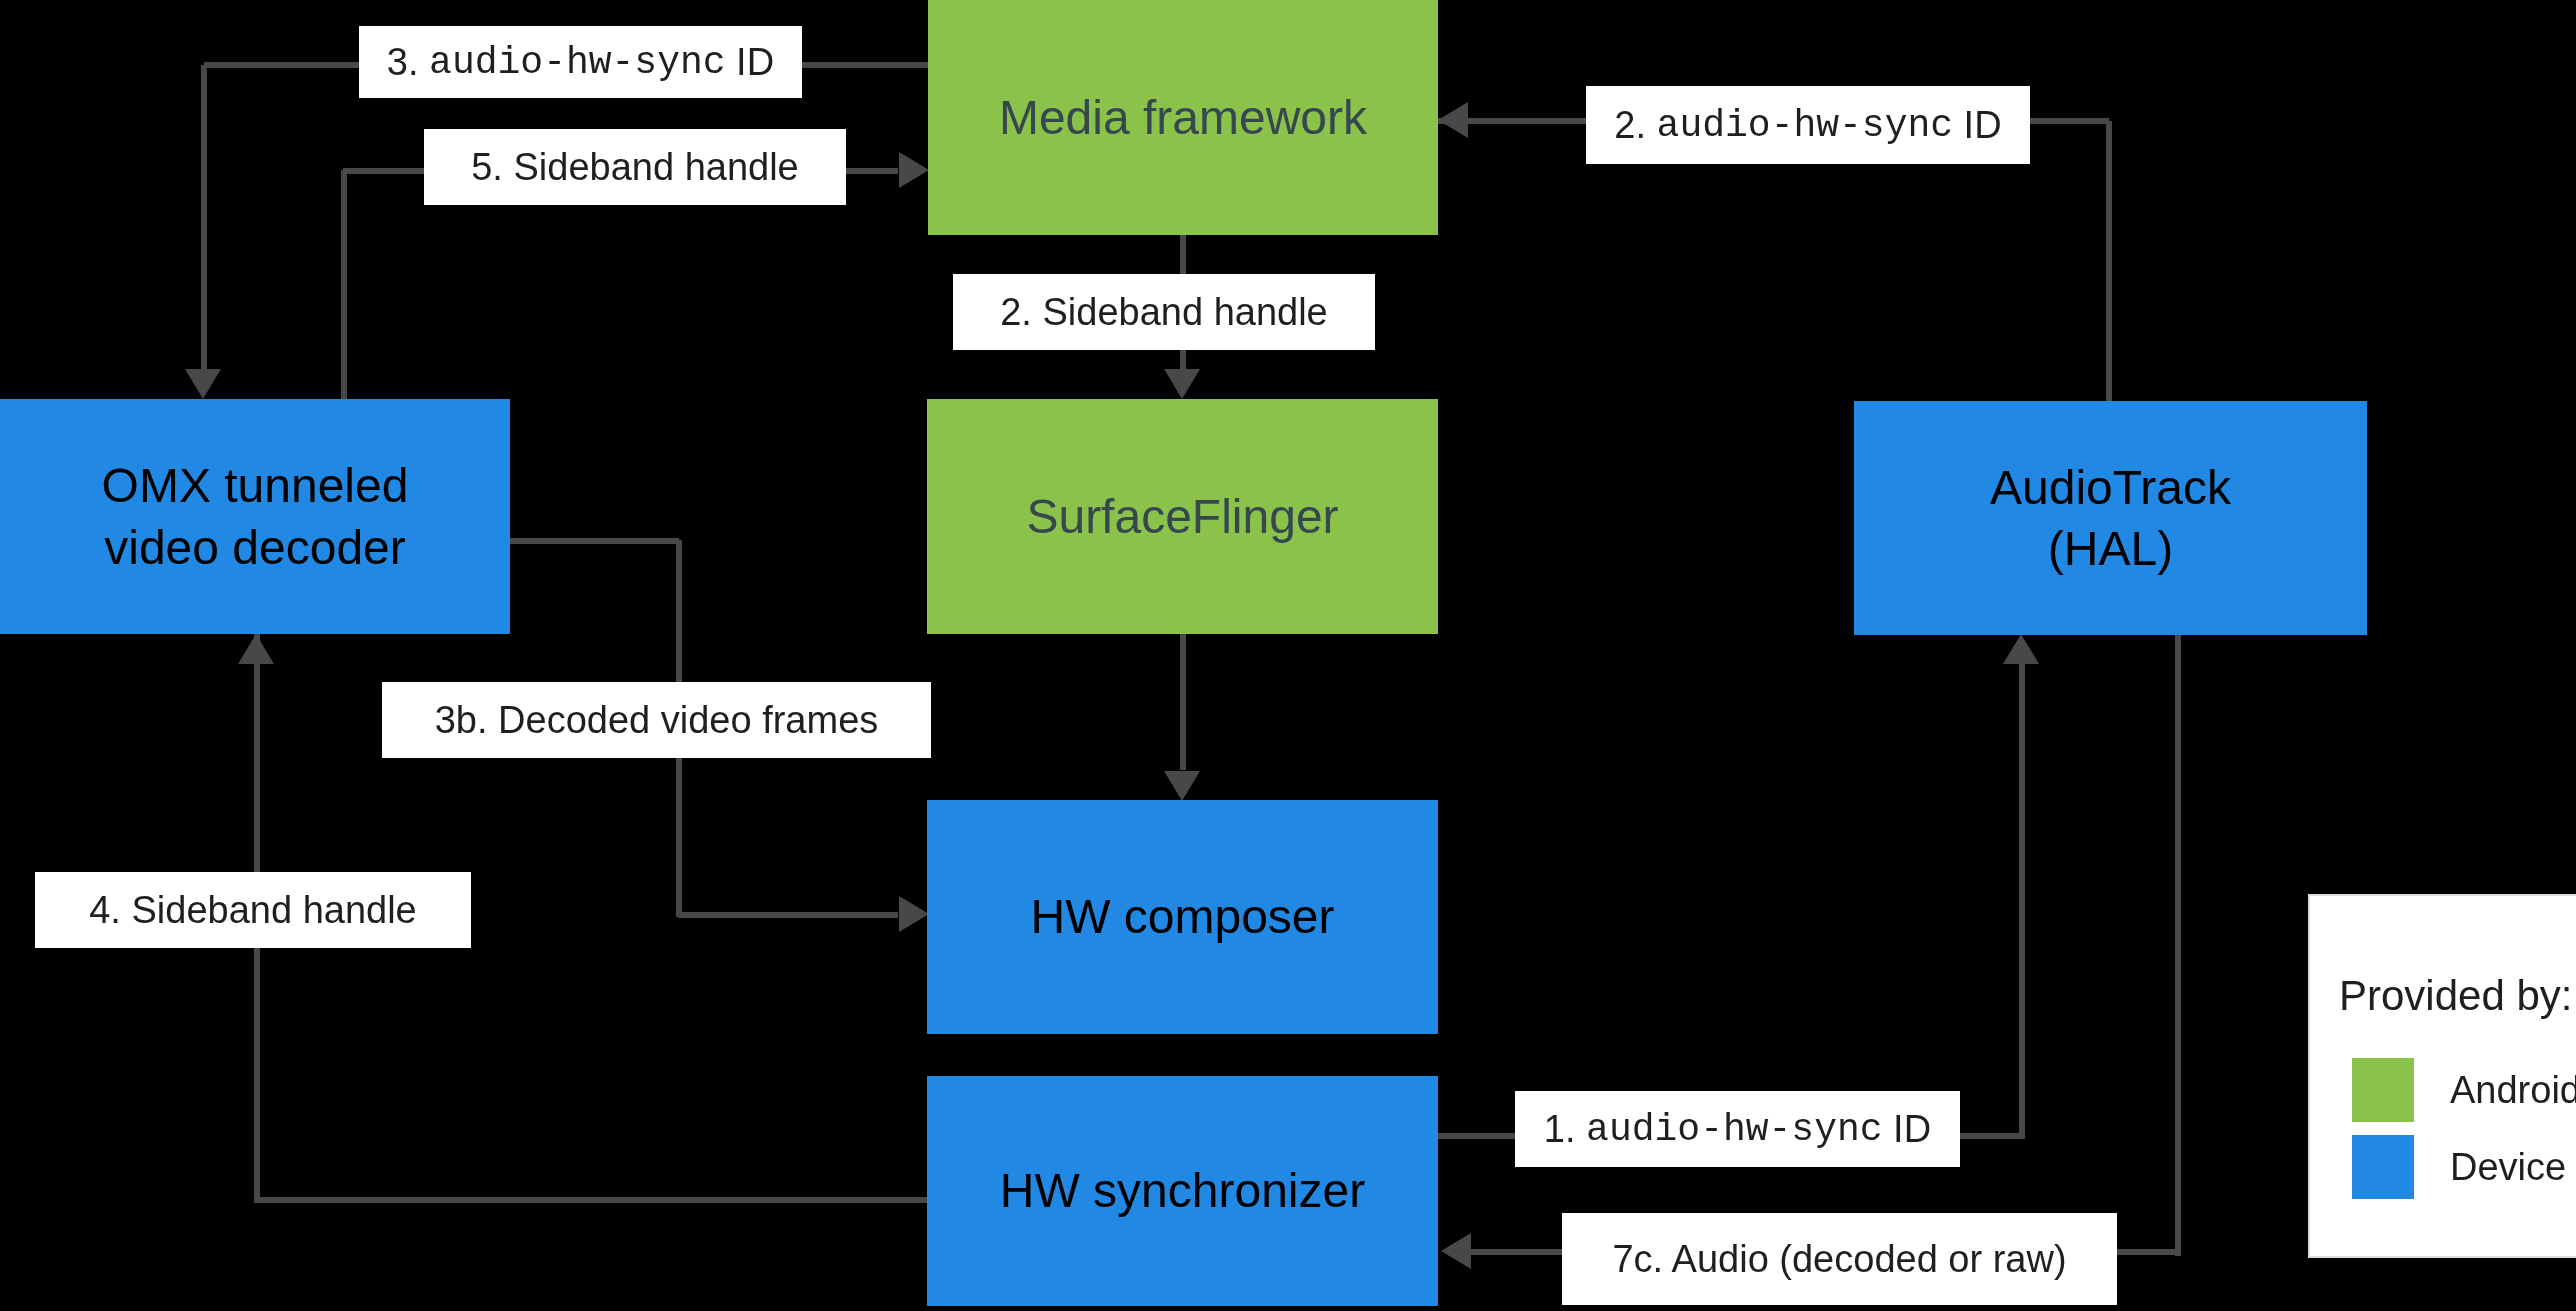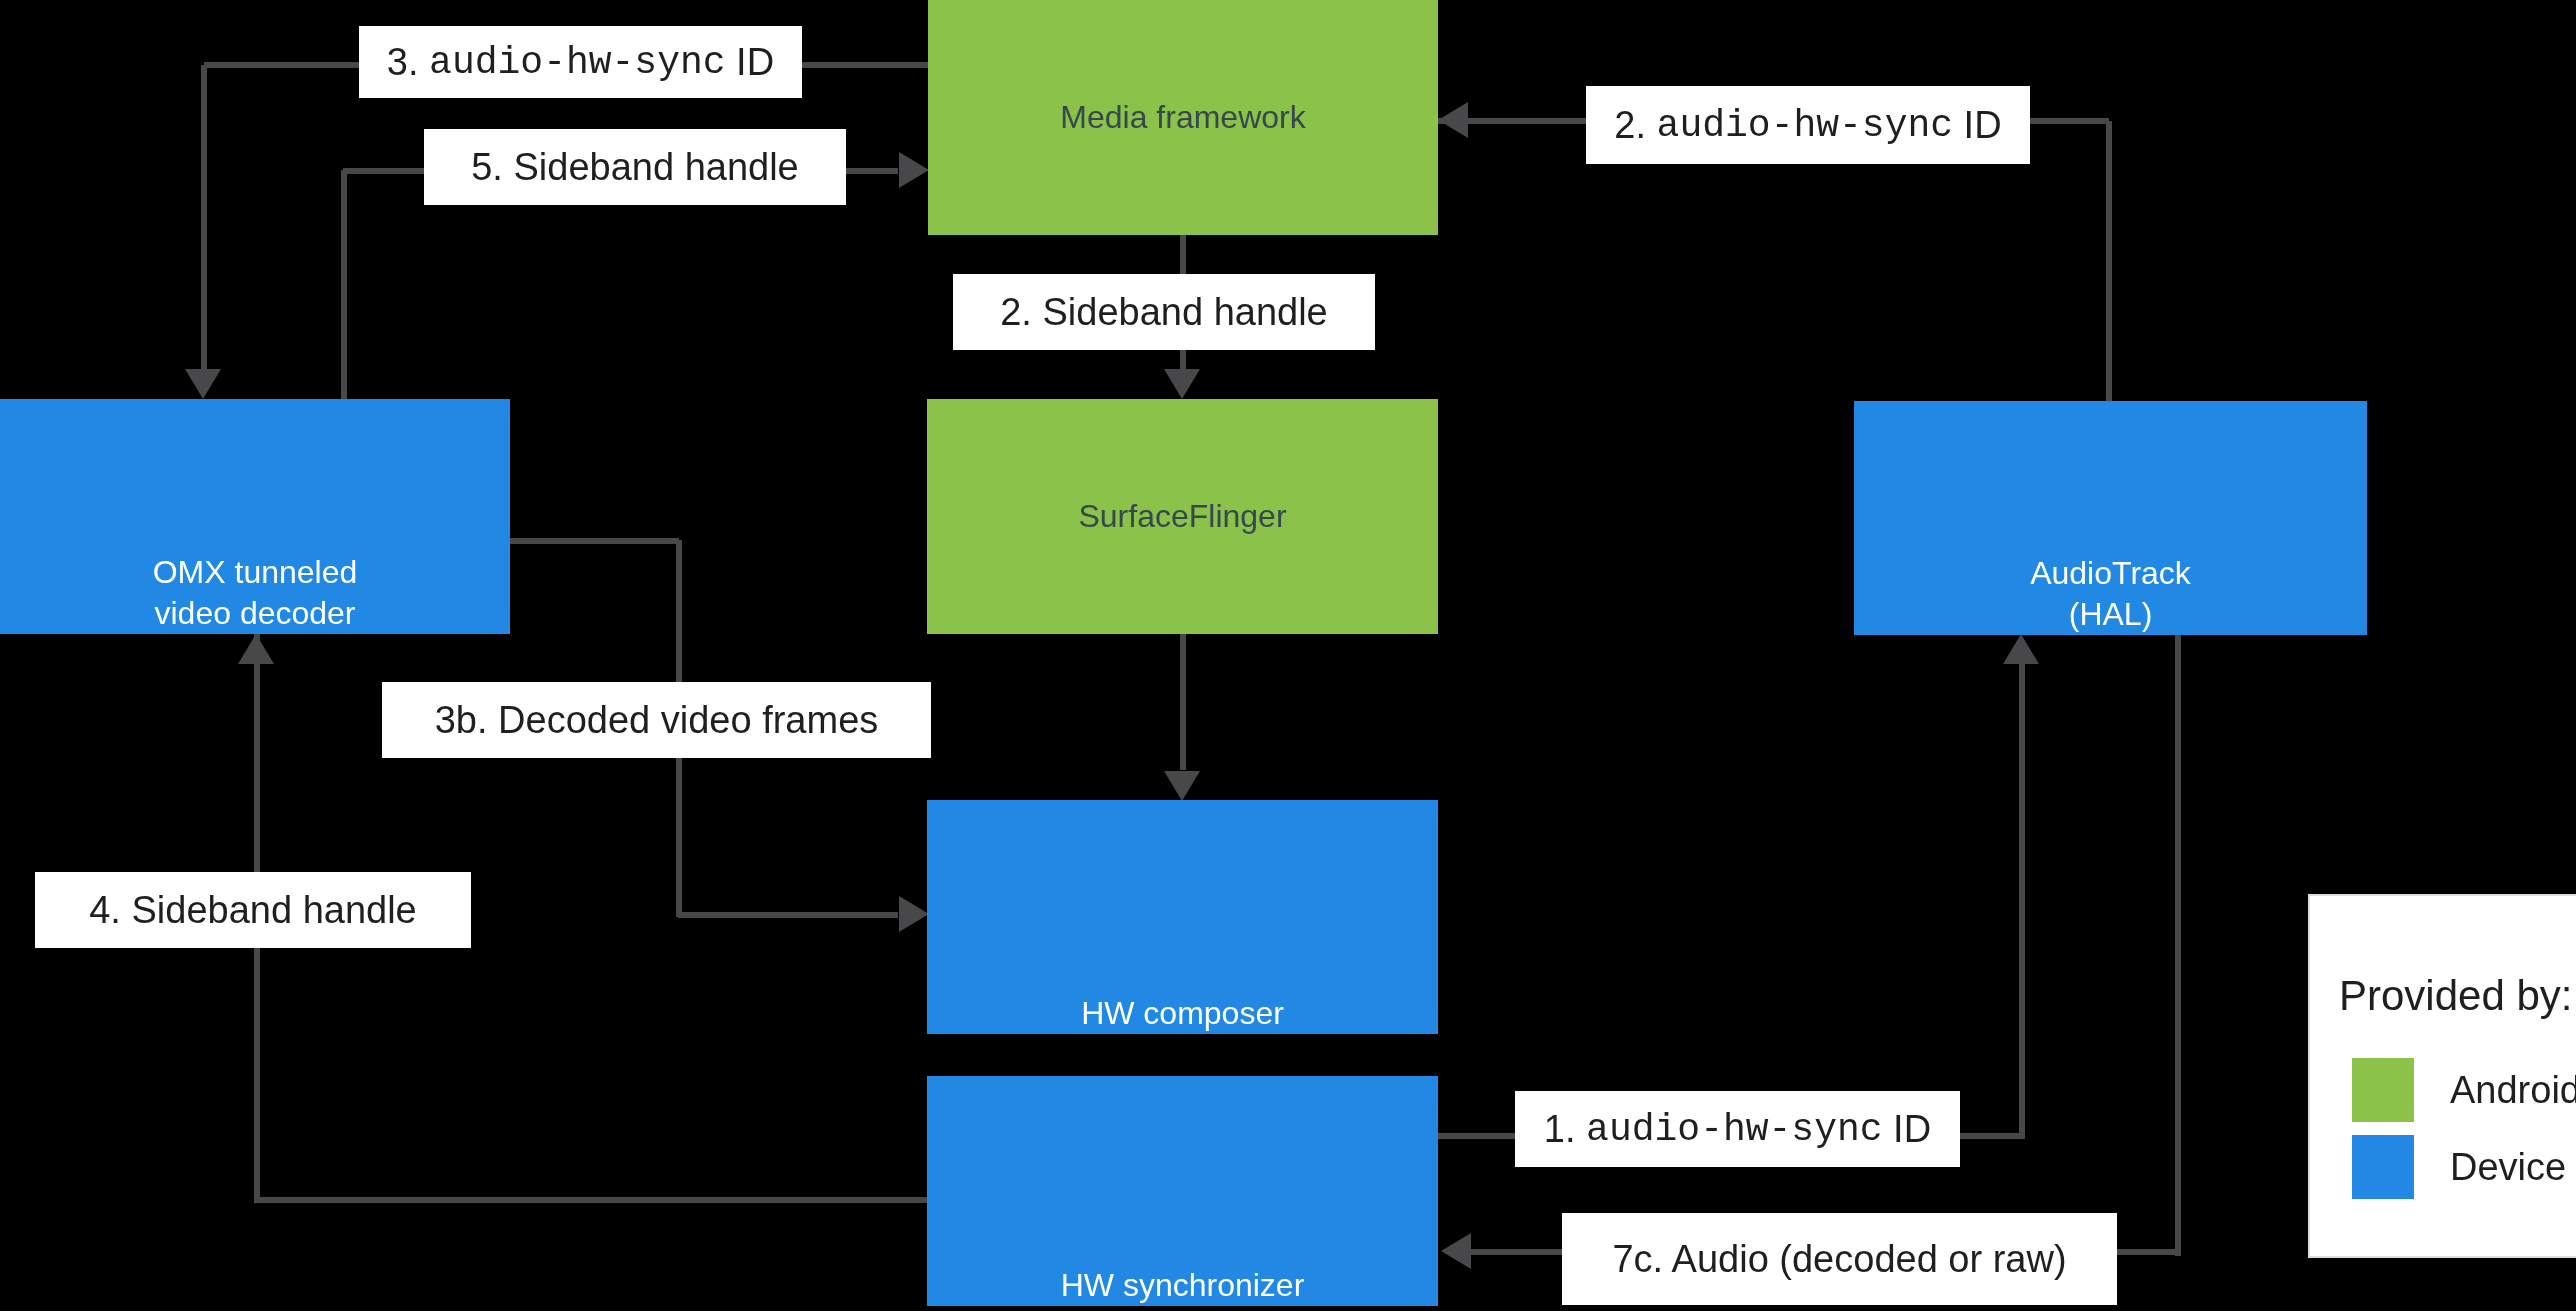--- a/index.html
+++ b/index.html
@@ -17,25 +17,25 @@
     position:relative;
     width:2576px;height:1312px;
     background:var(--bg);
     overflow:hidden;
     font-family:"Liberation Sans", sans-serif;
   }
   .node{
     position:absolute;
     display:flex;flex-direction:column;
     align-items:center;justify-content:center;
-    font-size:32px;line-height:1.28;
+    font-size:48px;line-height:1.28;
     z-index:2;text-align:center;
   }
   .node.green{background:var(--android-green);color:var(--green-text);}
-  .node.blue{background:var(--device-blue);color:#ffffff;justify-content:flex-end;}
+  .node.blue{background:var(--device-blue);color:#000000;}
   .seg{position:absolute;background:var(--arrow);z-index:1;}
   .ah{position:absolute;width:0;height:0;z-index:1;}
   .ah-down{border-left:18.3px solid transparent;border-right:18.3px solid transparent;border-top:30px solid var(--arrow);}
   .ah-up{border-left:18.3px solid transparent;border-right:18.3px solid transparent;border-bottom:30px solid var(--arrow);}
   .ah-left{border-top:18.3px solid transparent;border-bottom:18.3px solid transparent;border-right:30px solid var(--arrow);}
   .ah-right{border-top:18.3px solid transparent;border-bottom:18.3px solid transparent;border-left:30px solid var(--arrow);}
   .elabel{
     position:absolute;
     background:var(--label-bg);color:var(--label-text);
     display:flex;align-items:center;justify-content:center;

